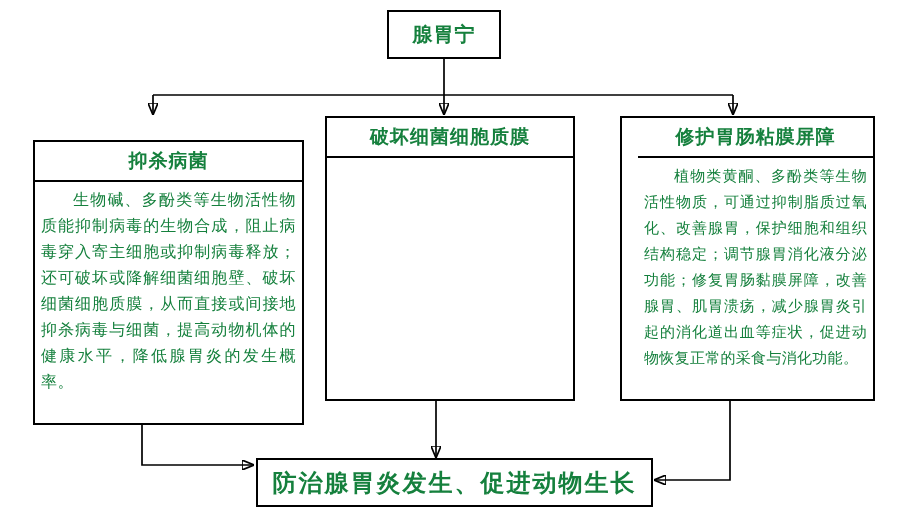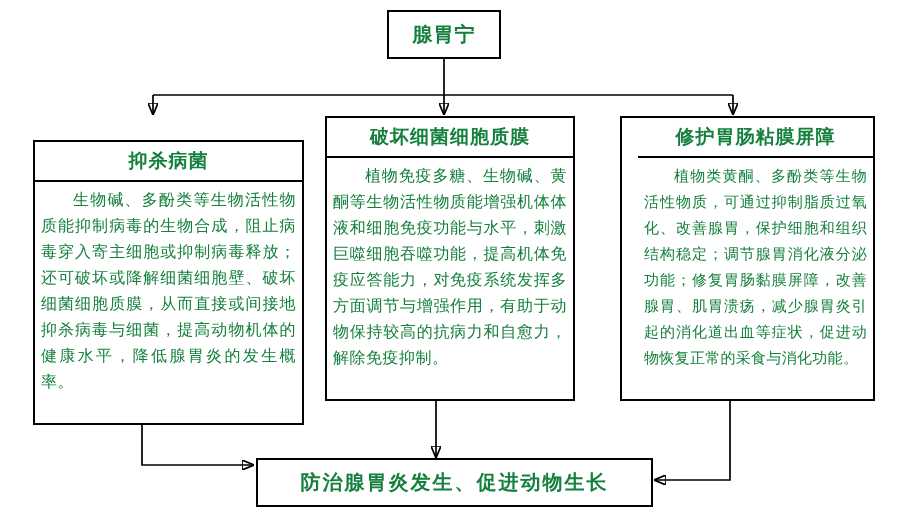--- a/index.html
+++ b/index.html
@@ -76,21 +76,21 @@
     letter-spacing: 0.3px;
   }
   .outcome-box {
     left: 256px;
     top: 458px;
     width: 397px;
     height: 49px;
     display: flex;
     align-items: center;
     justify-content: center;
-    font-size: 20px;
+    font-size: 24px;
     font-weight: 700;
     letter-spacing: 2px;
   }
 </style>
 </head>
 <body>
 
 <div class="canvas">
 
   <svg class="connectors" viewBox="0 0 910 530" xmlns="http://www.w3.org/2000/svg" aria-hidden="true">
@@ -117,21 +117,20 @@
     <span>腺胃宁</span>
   </div>
 
   <div class="box branch branch-1">
     <div class="branch-title">抑杀病菌</div>
     <div class="branch-body">生物碱、多酚类等生物活性物质能抑制病毒的生物合成，阻止病毒穿入寄主细胞或抑制病毒释放；还可破坏或降解细菌细胞壁、破坏细菌细胞质膜，从而直接或间接地抑杀病毒与细菌，提高动物机体的健康水平，降低腺胃炎的发生概率。</div>
   </div>
 
   <div class="box branch branch-2">
     <div class="branch-title">破坏细菌细胞质膜</div>
-    <div class="branch-body">植物免疫多糖、生物碱、黄酮等生物活性物质能增强机体体液和细胞免疫功能与水平，刺激巨噬细胞吞噬功能，提高机体免疫应答能力，对免疫系统发挥多方面调节与增强作用，有助于动物保持较高的抗病力和自愈力，解除免疫抑制。</div>
   </div>
 
   <div class="box branch branch-3">
     <div class="branch-title">修护胃肠粘膜屏障</div>
     <div class="branch-body">植物类黄酮、多酚类等生物活性物质，可通过抑制脂质过氧化、改善腺胃，保护细胞和组织结构稳定；调节腺胃消化液分泌功能；修复胃肠黏膜屏障，改善腺胃、肌胃溃疡，减少腺胃炎引起的消化道出血等症状，促进动物恢复正常的采食与消化功能。</div>
   </div>
 
   <div class="box outcome-box">
     <span>防治腺胃炎发生、促进动物生长</span>
   </div>

